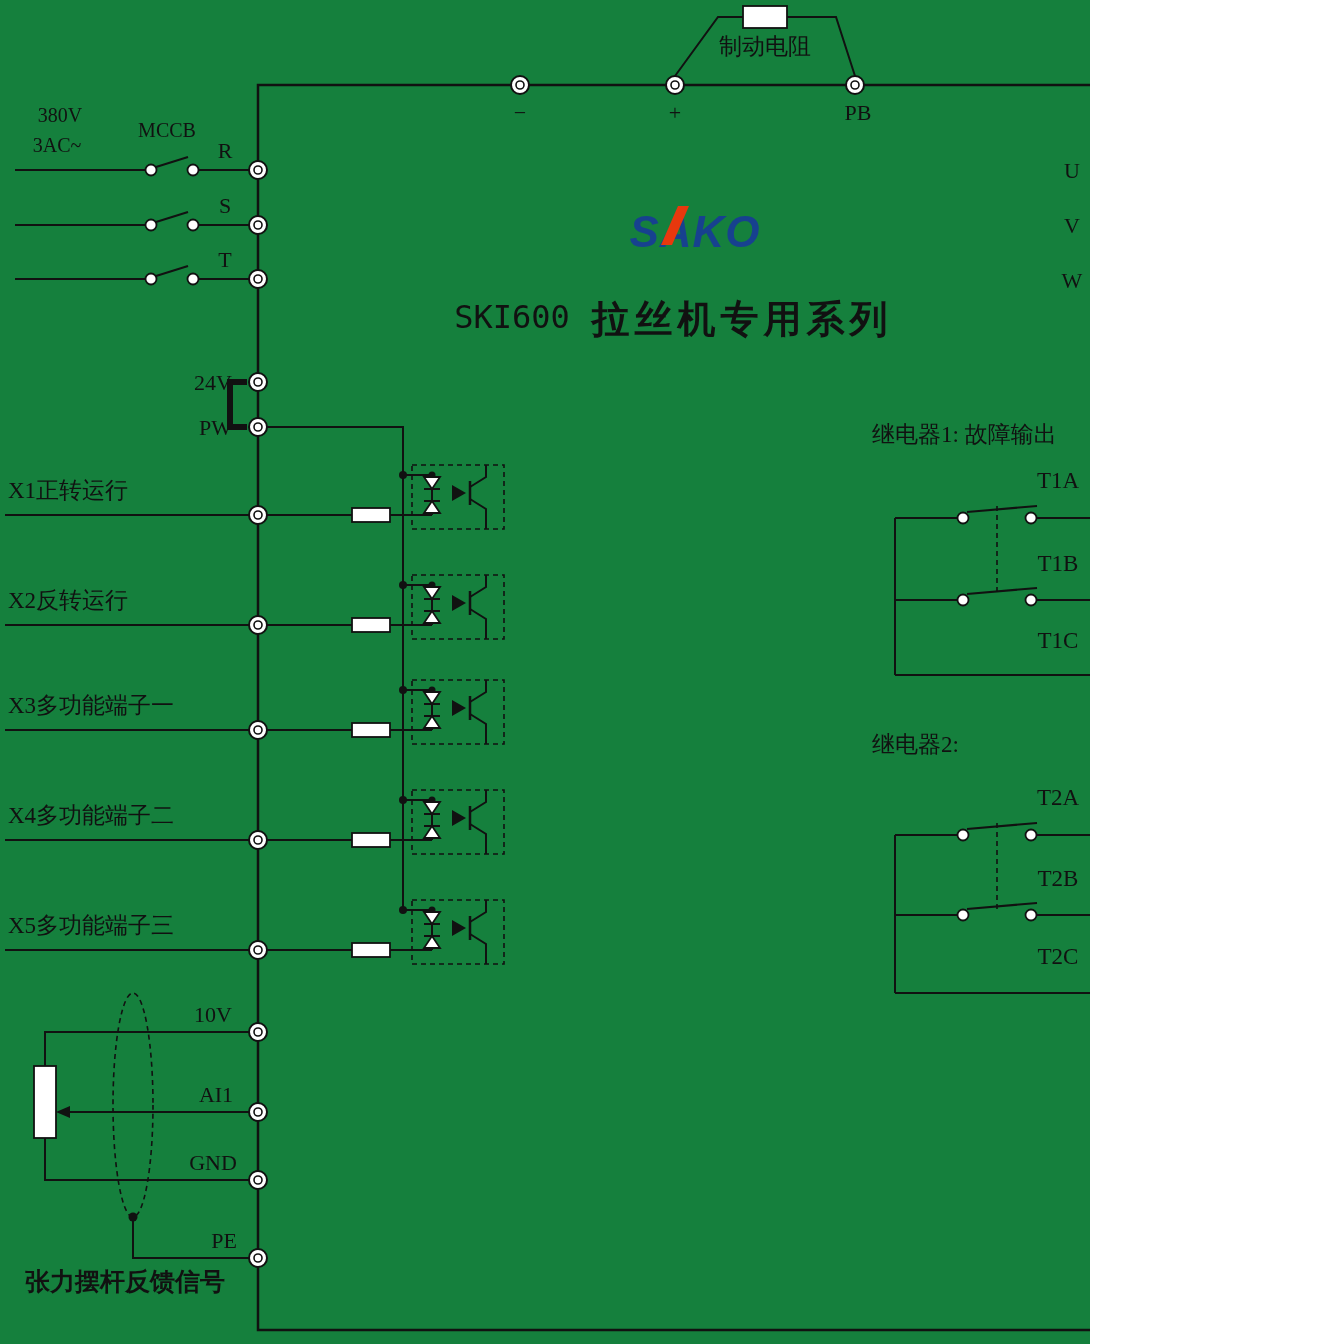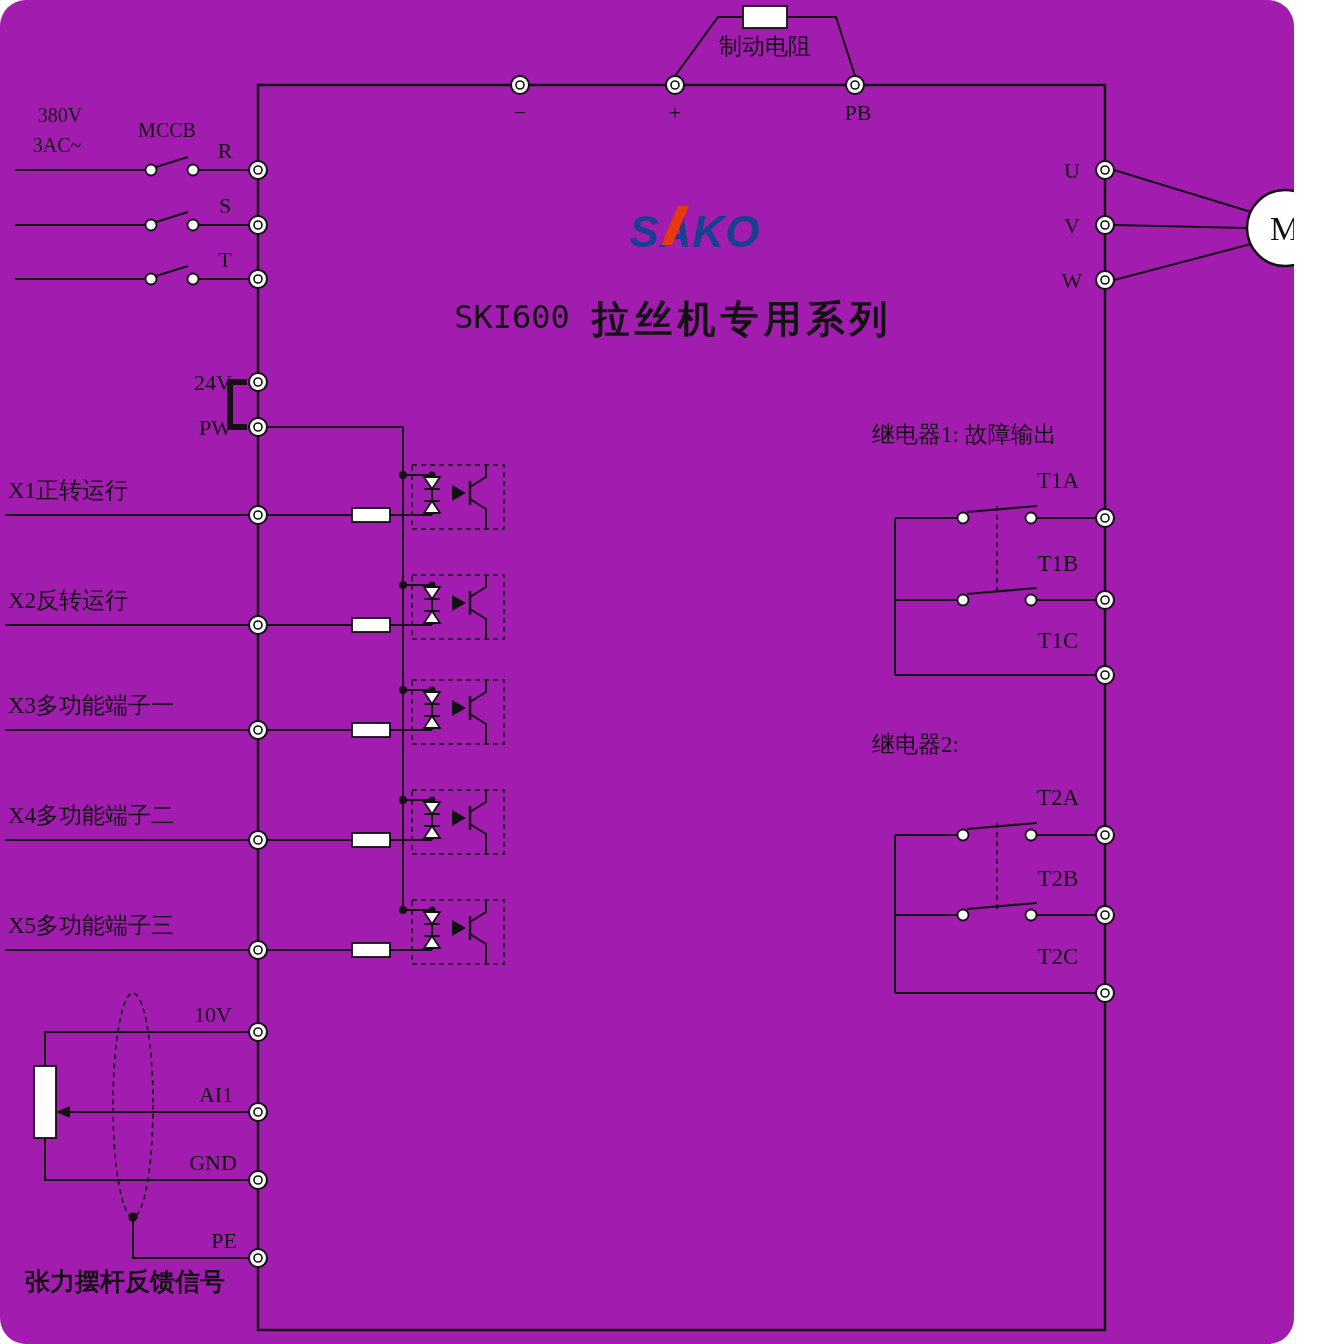--- a/index.html
+++ b/index.html
@@ -1,16 +1,16 @@
 <!DOCTYPE html>
 <html><head>
 <meta charset="utf-8">
 <style>
   html,body { margin:0; padding:0; background:#fff; }
-  .stage { width:1294px; height:1344px; background:#a21caf; position:relative; overflow:hidden;border-radius:26px; }
+  .stage { width:1090px; height:1344px; background:#15803d; position:relative; overflow:hidden; }
   svg { display:block; }
   .t   { font-family:"Liberation Serif","DejaVu Serif",serif; fill:#111; }
   .t20 { font-size:20px; }
   .t22 { font-size:22px; }
   .t23 { font-size:23px; }
   .t25 { font-size:25px; font-weight:bold; }
   .t34m{ font-family:"DejaVu Sans Mono","Liberation Mono",monospace; font-size:32px; }
   .t38 { font-size:38px; font-weight:bold; }
   .tM  { font-size:34px; }
   .logo{ font-family:"Liberation Sans","DejaVu Sans",sans-serif; font-size:44px; font-weight:bold; font-style:italic; fill:#17418f; letter-spacing:1px; }

